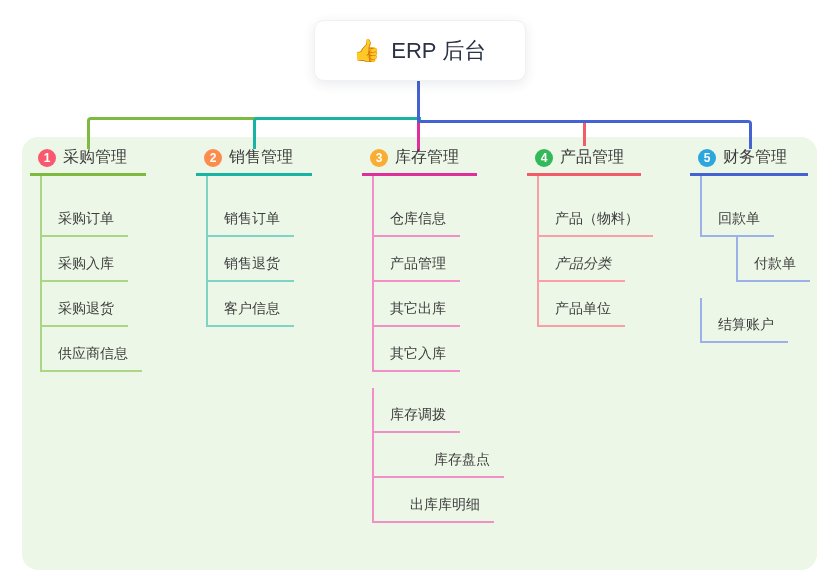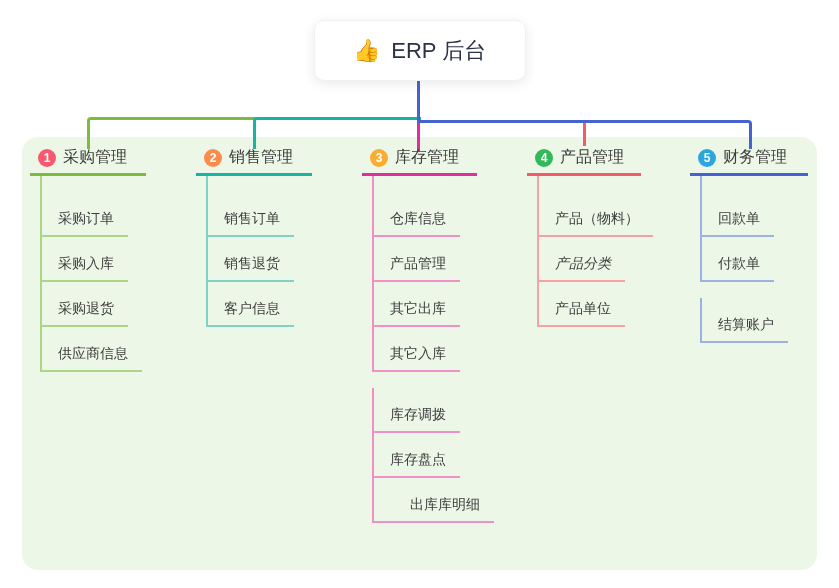--- a/index.html
+++ b/index.html
@@ -124,21 +124,21 @@
           </div>
           <div class="child" style="border-left-color: rgb(240, 144, 198); border-bottom-color: rgb(240, 144, 198);">
             <span class="child-label">其它出库</span>
           </div>
           <div class="child" style="border-left-color: rgb(240, 144, 198); border-bottom-color: rgb(240, 144, 198);">
             <span class="child-label">其它入库</span>
           </div>
           <div class="child" style="border-left-color: rgb(240, 144, 198); border-bottom-color: rgb(240, 144, 198); margin-top: 16px;">
             <span class="child-label">库存调拨</span>
           </div>
-          <div class="child" style="border-left-color: rgb(240, 144, 198); border-bottom-color: rgb(240, 144, 198);">
+          <div class="child" style="border-left-color: rgb(240, 144, 198); border-bottom-color: rgb(240, 144, 198); padding-left: 44px;">
             <span class="child-label">库存盘点</span>
           </div>
           <div class="child" style="border-left-color: rgb(240, 144, 198); border-bottom-color: rgb(240, 144, 198); padding-left: 20px;">
             <span class="child-label">出库库明细</span>
           </div>
         </div>
       </div>
       <div class="branch" style="left: 527px;">
         <div class="branch-header" style="width: 114px; border-bottom-color: rgb(242, 92, 104);">
           <span class="badge" style="background: rgb(51, 185, 90);">4</span>
@@ -158,21 +158,21 @@
       </div>
       <div class="branch" style="left: 690px;">
         <div class="branch-header" style="width: 118px; border-bottom-color: rgb(69, 98, 210);">
           <span class="badge" style="background: rgb(43, 167, 222);">5</span>
           <span>财务管理</span>
         </div>
         <div class="children">
           <div class="child" style="border-left-color: rgb(156, 177, 232); border-bottom-color: rgb(156, 177, 232);">
             <span class="child-label">回款单</span>
           </div>
-          <div class="child" style="border-left-color: rgb(156, 177, 232); border-bottom-color: rgb(156, 177, 232);">
+          <div class="child" style="border-left-color: rgb(156, 177, 232); border-bottom-color: rgb(156, 177, 232); margin-left: 36px;">
             <span class="child-label">付款单</span>
           </div>
           <div class="child" style="border-left-color: rgb(156, 177, 232); border-bottom-color: rgb(156, 177, 232); margin-top: 16px;">
             <span class="child-label">结算账户</span>
           </div>
         </div>
       </div>
     </div>
 
 </div>

